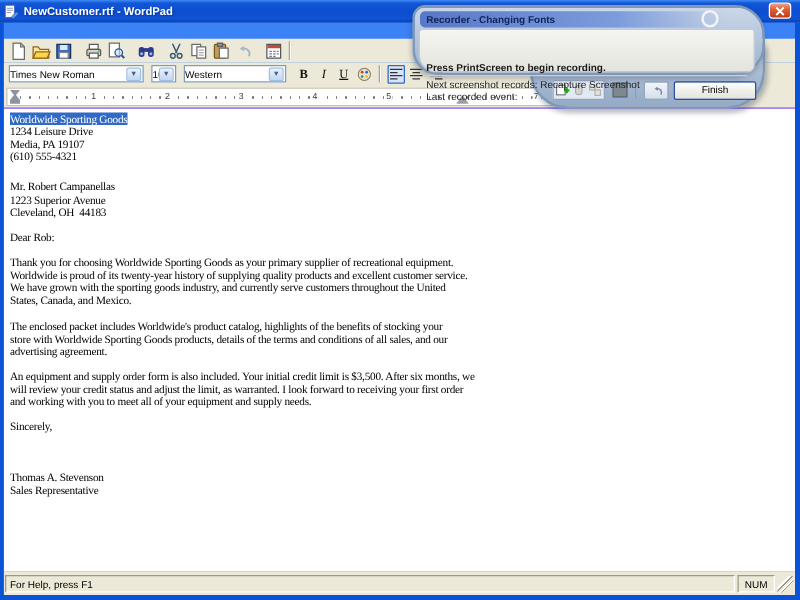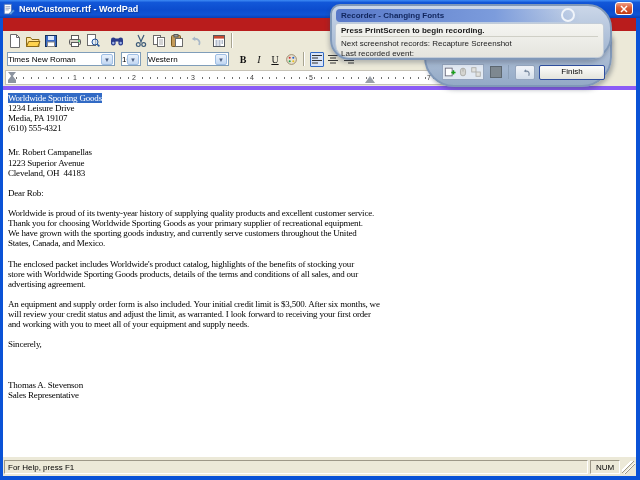--- a/index.html
+++ b/index.html
@@ -1,16 +1,16 @@
 <!DOCTYPE html>
 <html><head>
 <meta charset="utf-8">
 <style>
   html,body{margin:0;padding:0;background:#000;}
-  #screen{position:relative;width:640px;height:480px;background:#b91c1c;overflow:hidden;
+  #screen{position:relative;width:640px;height:480px;background:#3b82f6;overflow:hidden;
           font-family:"Liberation Sans",sans-serif;-webkit-font-smoothing:none;}
   
   .titlebar{position:absolute;left:0;top:0;width:640px;height:18px;
     background:linear-gradient(180deg,#3E8BF4 0%,#1257D8 14%,#0C4CCE 55%,#1054D4 82%,#0A3FB4 100%);
     display:flex;align-items:center;padding-left:3px;box-sizing:border-box;}
   .app-icon{width:13px;height:13px;margin-right:3px;display:inline-flex;}
   .title-text{color:#fff;font-weight:bold;font-size:9px;text-shadow:1px 1px 1px #0A3C9C;white-space:nowrap;}
   .close-btn{position:absolute;right:7px;top:2px;width:18px;height:13px;border:1px solid #fff;border-radius:3px;
     background:linear-gradient(180deg,#F0A088 0%,#DE6038 40%,#C23C16 100%);display:flex;align-items:center;justify-content:center;padding:0;}
   .wb{position:absolute;background:#0A52D6;z-index:5;}
@@ -43,21 +43,21 @@
   .ruler-row{position:absolute;left:3px;top:68px;right:4px;height:18px;background:#ECE9D8;}
   .ruler{position:absolute;left:2px;top:2px;width:443px;height:13px;background:#fff;border:1px solid #C6C2B6;}
   .ticks{position:absolute;left:10px;top:6px;width:422px;height:2px;
     background:repeating-linear-gradient(90deg,#707070 0 1px,transparent 1px 7.44px);}
   .rnum{position:absolute;top:2px;transform:translateX(-50%);font-size:7px;color:#3A3A3A;background:#fff;padding:0 1px;line-height:9px;}
   .m-first{position:absolute;left:2px;top:1px;width:0;height:0;border-left:4px solid transparent;border-right:4px solid transparent;border-top:5px solid #8C94A0;}
   .m-hang{position:absolute;left:2px;bottom:4px;width:0;height:0;border-left:4px solid transparent;border-right:4px solid transparent;border-bottom:5px solid #8C94A0;}
   .m-box{position:absolute;left:2px;bottom:1px;width:8px;height:3px;background:#8C94A0;}
   .m-right{position:absolute;left:359px;bottom:1px;width:0;height:0;border-left:5px solid transparent;border-right:5px solid transparent;border-bottom:7px solid #9AA0A8;}
   
-  .document{position:absolute;left:3px;top:86px;right:4px;height:371px;background:#fff;border-top:4px solid #8b5cf6;box-sizing:border-box;}
+  .document{position:absolute;left:3px;top:86px;right:4px;height:371px;background:#fff;border-top:1px solid #8b5cf6;box-sizing:border-box;}
   .doc{padding:3px 0 0 5px;font-family:"Liberation Serif",serif;font-size:9px;letter-spacing:-0.2px;
     line-height:10.1px;color:#000;}
   .dline{white-space:pre;height:10.1px;}
   .dblank{height:10.1px;}
   .spacer4{height:4px;}
   .sel{background:#316AC5;color:#fff;}
   
   .statusbar{position:absolute;left:3px;top:457px;right:4px;height:19px;background:#ECE9D8;display:flex;align-items:center;
     padding:2px 1px 1px 1px;box-sizing:border-box;gap:2px;}
   .sb-cell{border:1px solid;border-color:#9D9888 #FFFFFF #FFFFFF #9D9888;height:14px;font-size:8px;line-height:13px;box-sizing:border-box;}
@@ -72,21 +72,21 @@
   .rec-a{position:absolute;left:330px;top:4px;width:282px;height:56px;z-index:41;
     background:linear-gradient(180deg,#CBD7E9 0%,#9DB2CE 100%);border:2px solid #8098B8;
     border-radius:10px 24px 24px 20px;box-sizing:border-box;box-shadow:-1px 3px 4px rgba(50,60,80,.3);}
   .rec-title{position:absolute;left:4px;top:3px;width:244px;height:13px;border-radius:4px;
     background:linear-gradient(90deg,#5878C8 0%,#7C9CDC 65%,rgba(124,156,220,0) 100%);
     color:#10255C;font-weight:bold;font-size:8px;line-height:13px;padding-left:5px;box-sizing:border-box;white-space:nowrap;}
   .rec-circle{position:absolute;left:229px;top:2px;width:10px;height:10px;border:2px solid #F0F4FA;border-radius:50%;}
   .rec-content{position:absolute;left:3px;top:17px;width:269px;height:35px;box-sizing:border-box;
     background:linear-gradient(180deg,#F5F5F1 0%,#E4E4DE 100%);border:1px solid #C2CCD8;
     border-radius:3px 3px 6px 14px;padding:2px 5px;font-size:8px;color:#1A1A1A;}
-  .rec-line1{font-weight:bold;padding-bottom:1px;border-bottom:1px solid #CFCFC6;margin-bottom:2px;white-space:nowrap;}
+  .rec-line1{font-weight:bold;padding-bottom:1px;border-bottom:1px solid #CFCFC6;margin-bottom:2px;white-space:nowrap;margin-top:24px;}
   .rec-line{margin-top:1px;white-space:nowrap;color:#222;}
   .rec-tools{position:absolute;left:16px;top:27px;height:18px;display:flex;align-items:center;gap:4px;}
   .rec-group{display:flex;align-items:center;gap:1px;background:#E2E9F2;border:1px solid #96A6BE;padding:1px;}
   .rec-ic{width:12px;height:12px;display:inline-flex;}
   .rec-sq{width:10px;height:10px;background:#7E8890;border:1px solid #5E6870;margin-left:2px;}
   .rec-div{width:1px;height:14px;background:#8CA0B8;margin:0 2px;}
   .rec-undo-btn{width:20px;height:15px;border:1px solid #96A6BE;border-radius:2px;padding:0;
     background:linear-gradient(180deg,#F4F6FA,#D4DEEA);display:flex;align-items:center;justify-content:center;}
   .rec-finish{width:66px;height:15px;border:1px solid #2F4E9E;border-radius:2px;font-size:8px;line-height:12px;
     background:linear-gradient(180deg,#FDFDFB,#E4E4DC);color:#000;padding:0;font-family:"Liberation Sans",sans-serif;}
@@ -272,22 +272,22 @@
       <div class="dline">Media, PA 19107</div>
       <div class="dline">(610) 555-4321</div>
       <div class="dblank"></div>
         <div class="spacer4"></div>
       <div class="dline">Mr. Robert Campanellas</div>
       <div class="dline">1223 Superior Avenue</div>
       <div class="dline">Cleveland, OH  44183</div>
       <div class="dblank"></div>
       <div class="dline">Dear Rob:</div>
       <div class="dblank"></div>
+      <div class="dline">Thank you for choosing Worldwide Sporting Goods as your primary supplier of recreational equipment.</div>
       <div class="dline">Worldwide is proud of its twenty-year history of supplying quality products and excellent customer service.</div>
-      <div class="dline">Thank you for choosing Worldwide Sporting Goods as your primary supplier of recreational equipment.</div>
       <div class="dline">We have grown with the sporting goods industry, and currently serve customers throughout the United</div>
       <div class="dline">States, Canada, and Mexico.</div>
       <div class="dblank"></div>
       <div class="dline">The enclosed packet includes Worldwide's product catalog, highlights of the benefits of stocking your</div>
       <div class="dline">store with Worldwide Sporting Goods products, details of the terms and conditions of all sales, and our</div>
       <div class="dline">advertising agreement.</div>
       <div class="dblank"></div>
       <div class="dline">An equipment and supply order form is also included. Your initial credit limit is $3,500. After six months, we</div>
       <div class="dline">will review your credit status and adjust the limit, as warranted. I look forward to receiving your first order</div>
       <div class="dline">and working with you to meet all of your equipment and supply needs.</div>

